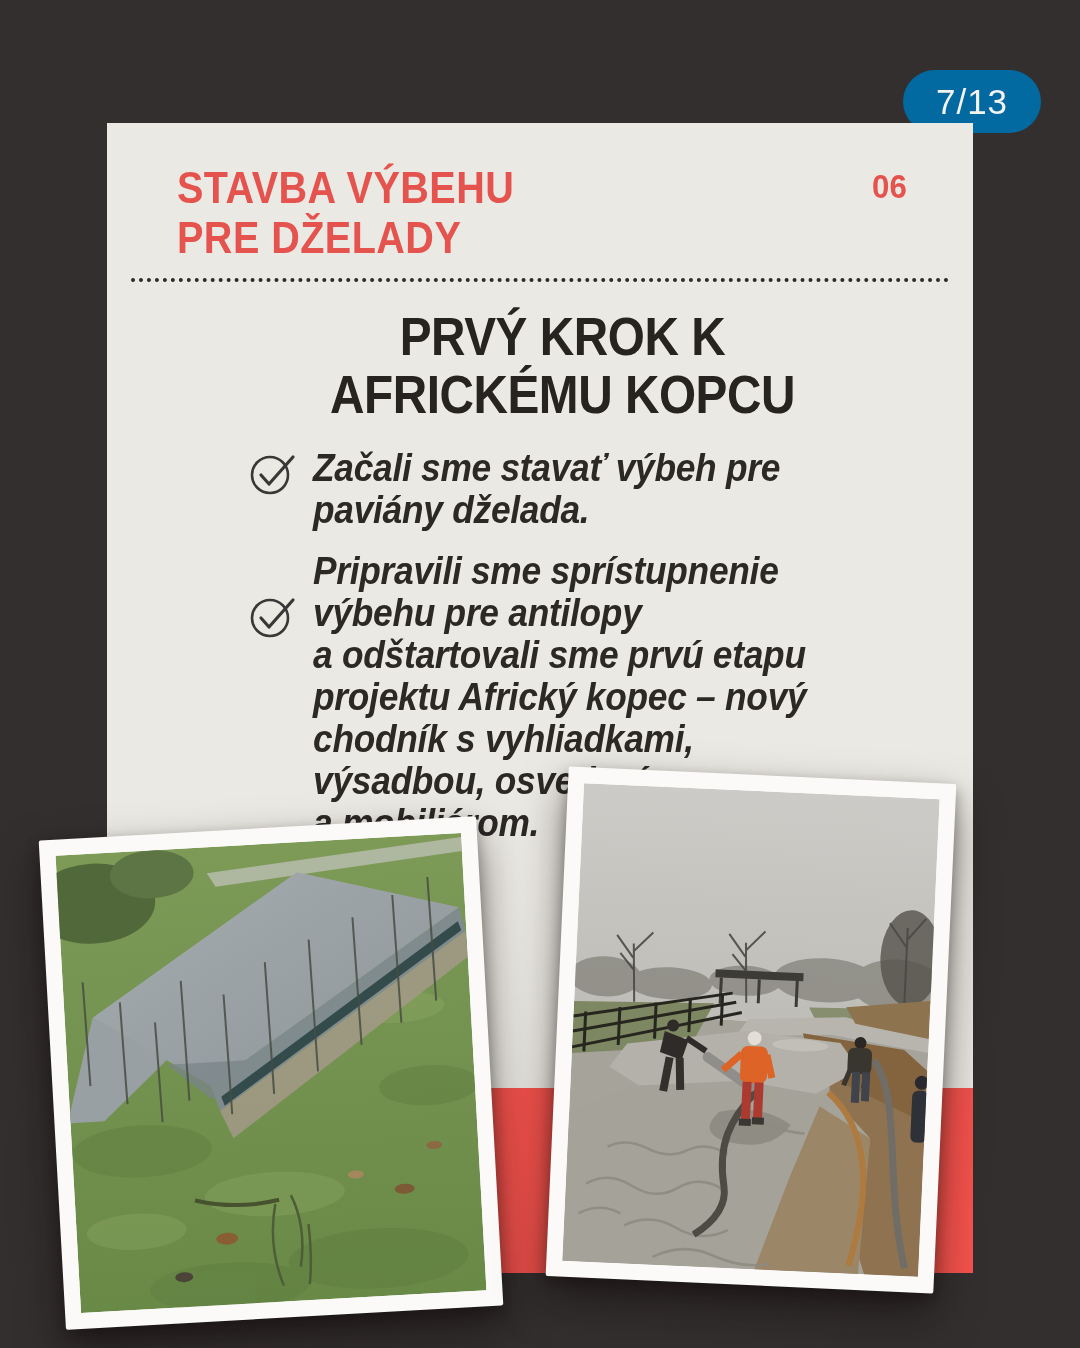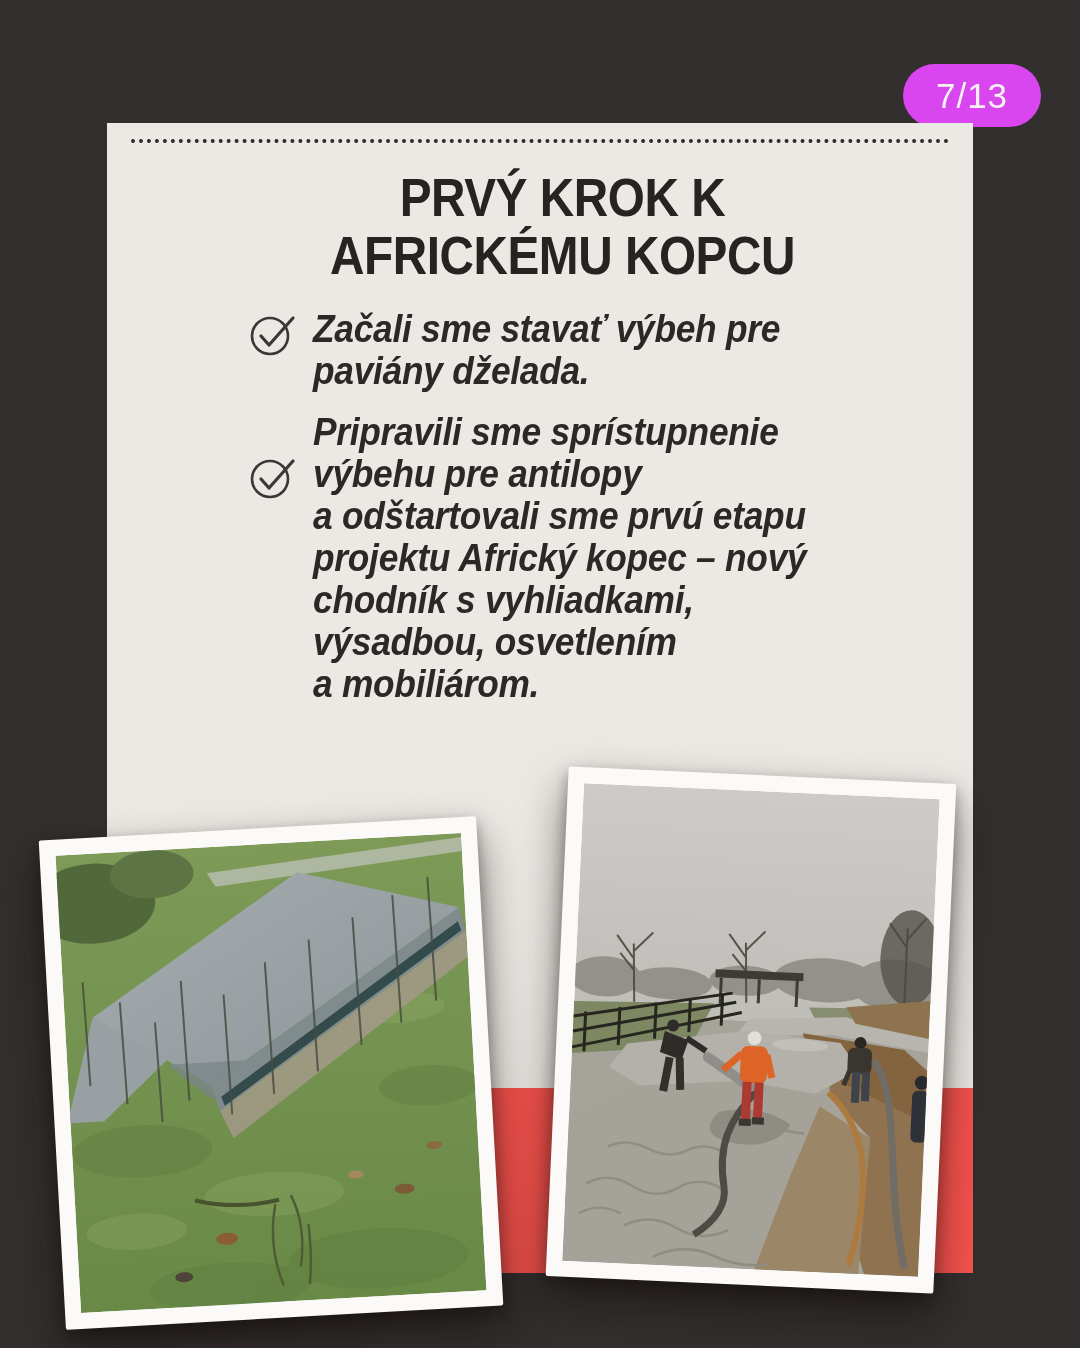--- a/index.html
+++ b/index.html
@@ -2,22 +2,22 @@
 <html><head>
 <meta charset="utf-8">
 <style>
   html,body{margin:0;padding:0;background:#332f2f;}
   .page{
     position:relative;width:1080px;height:1348px;overflow:hidden;
     background:#332f2f;font-family:"Liberation Sans",sans-serif;
   }
   
   .badge{
-    position:absolute;left:903px;top:64px;width:138px;height:63px;
-    background:#d946ef;border-radius:34px;color:#f4f3f1;
+    position:absolute;left:903px;top:70px;width:138px;height:63px;
+    background:#0369a1;border-radius:34px;color:#f4f3f1;
     display:flex;align-items:center;justify-content:center;
     font-size:35px;letter-spacing:1px;
   }
   
   .card{
     position:absolute;left:107px;top:123px;width:866px;height:1150px;
     background:#ebe9e4;
   }
   .card-header{
     display:flex;justify-content:space-between;align-items:flex-start;
@@ -66,20 +66,25 @@
 </head>
 <body>
 
 <div class="page">
 
   <div class="badge">
     <span>7/13</span>
   </div>
 
   <div class="card">
+    <div class="card-header">
+      <h1 class="title">STAVBA VÝBEHU
+PRE DŽELADY</h1>
+      <div class="slide-num">06</div>
+    </div>
 
     <hr class="divider">
 
     <h2 class="headline">PRVÝ KROK K
 AFRICKÉMU KOPCU</h2>
 
     <div class="bullets">
       <div class="bullet">
         <span class="icon">
           <svg width="52" height="52" viewBox="0 0 52 52">

